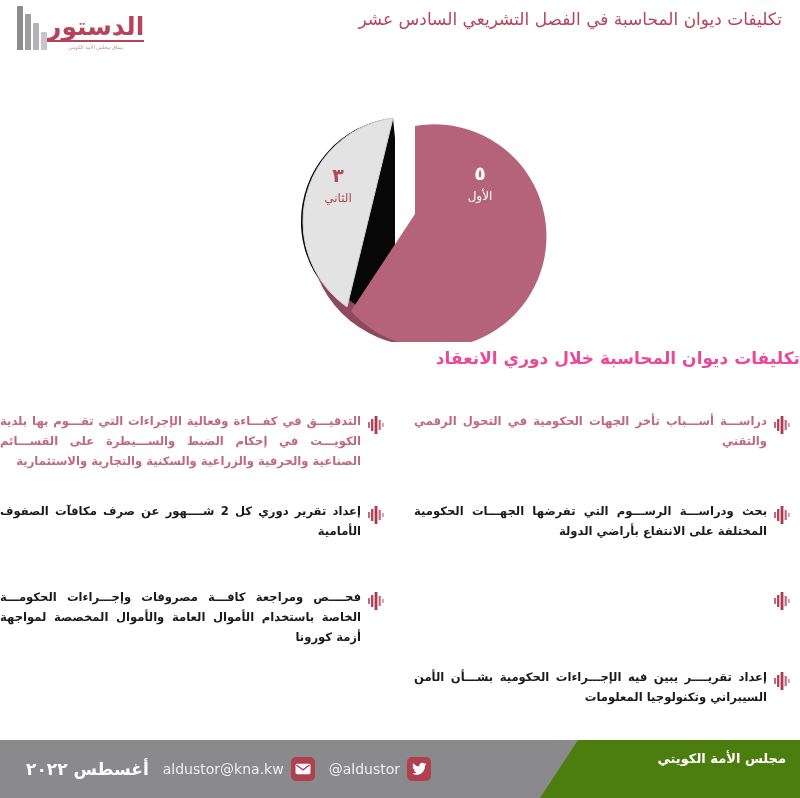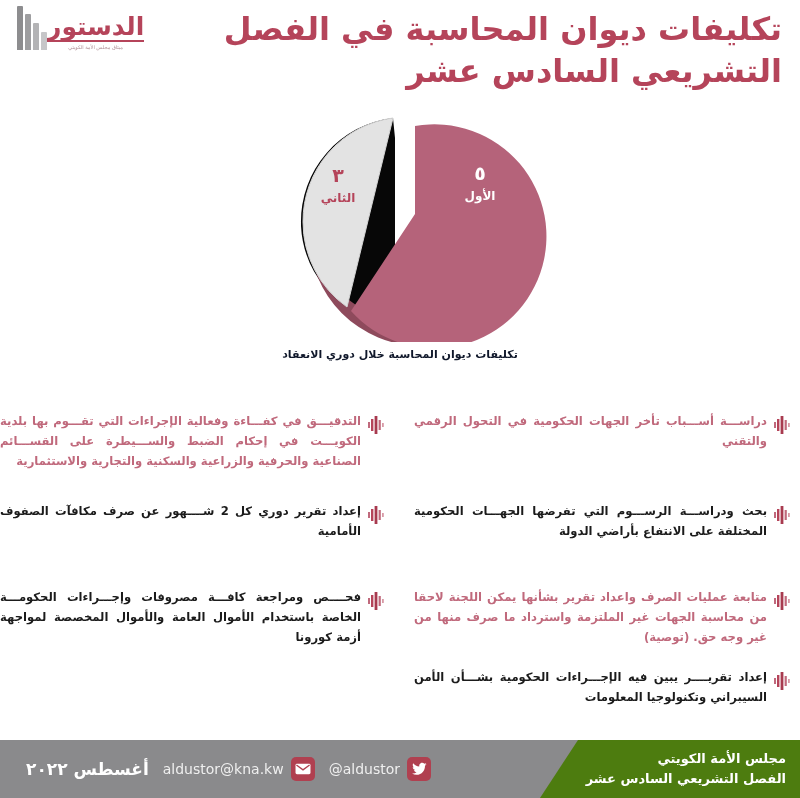--- a/index.html
+++ b/index.html
@@ -30,38 +30,38 @@
   .logo-bars i:nth-child(4){height:44px;background:#8d8d8f;}
   .logo-text{display:flex;flex-direction:column;align-items:center;}
   .logo-word{
     font-size:25px;font-weight:bold;color:#b5445a;letter-spacing:-1px;
     line-height:1;padding-bottom:1px;border-bottom:2px solid #b5445a;
   }
   .logo-tag{font-size:5px;color:#b08f95;margin-top:2px;letter-spacing:0px;}
 
   .headline{
     flex:1 1 auto;text-align:right;
-    font-size:32px;font-weight:bold;color:#b5445a;
+    font-size:17px;font-weight:normal;color:#b5445a;
     line-height:1.32;padding-right:10px;padding-top:2px;
     letter-spacing:-0.2px;
   }
 
   
   .chart-zone{position:absolute;top:96px;left:0;width:800px;height:300px;}
   .pie-wrap{position:absolute;left:255px;top:6px;width:310px;height:240px;}
   .pie-svg{display:block;}
   .slice-label{position:absolute;text-align:center;line-height:1.25;pointer-events:none;}
   .slice-label .num{font-size:19px;font-weight:bold;display:block;}
-  .slice-label .nm{font-size:12px;font-weight:bold;display:block;margin-top:3px;}
+  .slice-label .nm{font-size:12px;font-weight:normal;display:block;margin-top:3px;}
   .lbl-first{left:190px;top:60px;width:70px;color:#ffffff;}
   .lbl-second{left:48px;top:62px;width:70px;color:#b5445a;}
 
   .chart-caption{
-    position:absolute;top:252px;left:0;width:800px;text-align:center;
-    font-size:11px;font-weight:bold;color:#0f172a;letter-spacing:-0.2px;
+    position:absolute;top:252px;left:0;width:800px;text-align:right;
+    font-size:17px;font-weight:bold;color:#ec4899;letter-spacing:-0.2px;
   }
 
   
   .lists{
     position:absolute;top:412px;left:0;width:800px;height:318px;
     display:flex;flex-direction:row;box-sizing:border-box;
   }
   .col{width:50%;box-sizing:border-box;padding:0 14px;}
   .col-right{padding-right:8px;padding-left:14px;}
   .col-left{padding-right:14px;padding-left:0;}
@@ -187,21 +187,20 @@
       <div class="item h-3">
         <span class="bullet">
           <svg width="19" height="20" viewBox="0 0 19 20">
               <rect x="1" y="7" width="2" height="6" fill="#c0697c"></rect>
               <rect x="4" y="4" width="2.4" height="12" fill="#b5445a"></rect>
               <rect x="7.6" y="1" width="2.8" height="18" fill="#a83a4f"></rect>
               <rect x="11.6" y="5" width="2.2" height="10" fill="#c0697c"></rect>
               <rect x="15" y="8" width="1.8" height="4" fill="#d79aa6"></rect>
             </svg>
         </span>
-        <span class="item-text t-rose">متابعة عمليات الصرف واعداد تقرير بشأنها يمكن اللجنة لاحقا من محاسبة الجهات غير الملتزمة واسترداد ما صرف منها من غير وجه حق. (توصية)</span>
       </div>
       <div class="item h-3">
         <span class="bullet">
           <svg width="19" height="20" viewBox="0 0 19 20">
               <rect x="1" y="7" width="2" height="6" fill="#c0697c"></rect>
               <rect x="4" y="4" width="2.4" height="12" fill="#b5445a"></rect>
               <rect x="7.6" y="1" width="2.8" height="18" fill="#a83a4f"></rect>
               <rect x="11.6" y="5" width="2.2" height="10" fill="#c0697c"></rect>
               <rect x="15" y="8" width="1.8" height="4" fill="#d79aa6"></rect>
             </svg>
@@ -250,21 +249,20 @@
     </div>
 
   </div>
 
   <div class="footer">
     <div class="footer-gray"></div>
 
     <div class="footer-red">
       <div class="footer-red-inner">
         <div>مجلس الأمة الكويتي</div>
-        <div>الفصل التشريعي السادس عشر</div>
       </div>
     </div>
 
     <div class="footer-left">
       <span class="fdate">أغسطس ٢٠٢٢</span>
 
 
       <div class="fitem">
         <span class="ficon">
           <svg width="16" height="12" viewBox="0 0 18 13">

